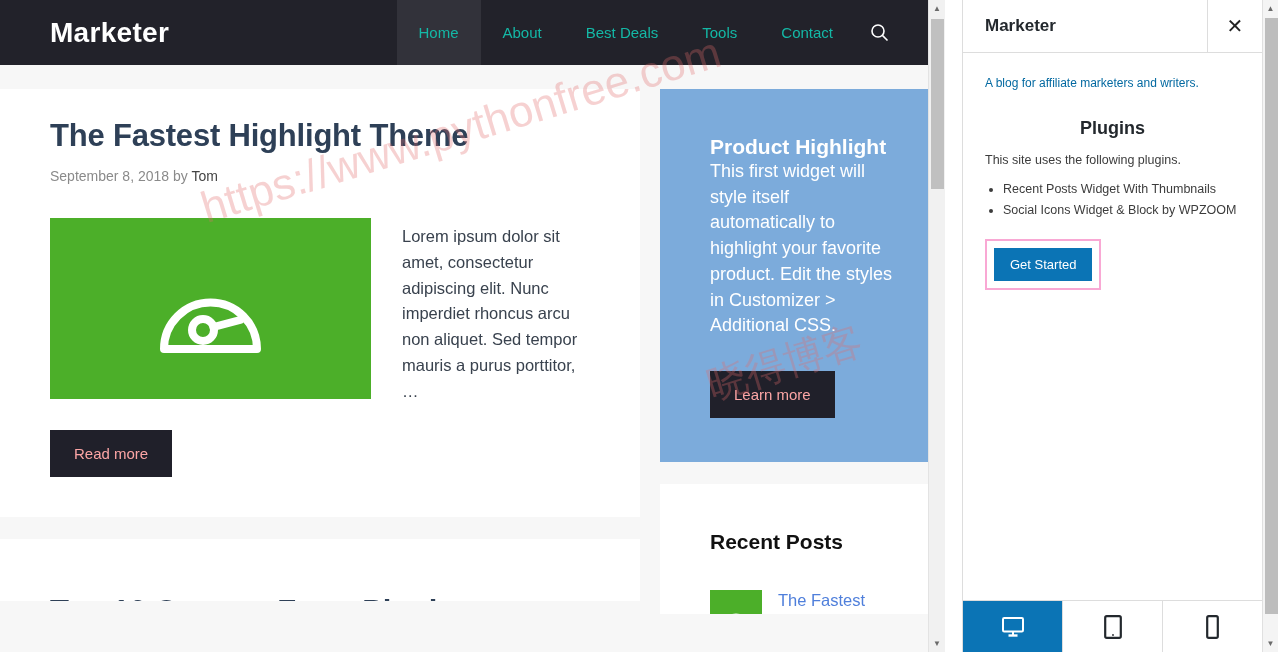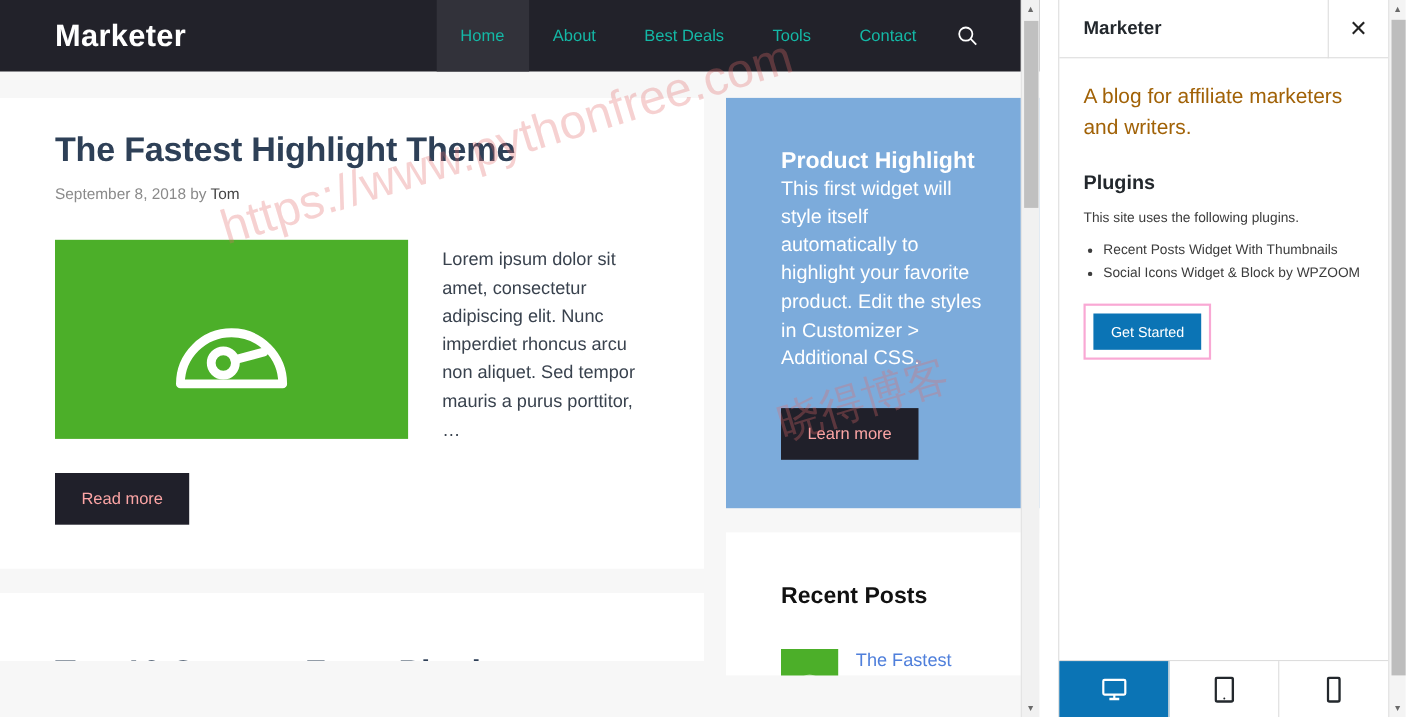--- a/index.html
+++ b/index.html
@@ -153,23 +153,23 @@
     flex: 1; padding-left: 22px;
     font-size: 17px; font-weight: bold; color: #23282d;
   }
   .panel-close {
     width: 55px; height: 53px;
     display: flex; align-items: center; justify-content: center;
     border-left: 1px solid #dddddd; cursor: pointer;
     font-size: 20px; color: #222;
   }
   .panel-body { flex: 1; padding: 22px 22px 0 22px; overflow: hidden; }
-  .panel-desc { font-size: 19px; color: #a16207; line-height: 1.45; }
+  .panel-desc { font-size: 12px; color: #0369a1; line-height: 1.45; }
   .panel-h2 {
-    margin-top: 26px; font-size: 18px; font-weight: bold; color: #23282d;
+    margin-top: 26px; font-size: 18px; font-weight: bold; color: #23282d; text-align: center;
   }
   .panel-sub { margin-top: 14px; font-size: 12.5px; color: #3c3c3c; }
   .plugin-list { margin: 12px 0 0 18px; }
   .plugin-list li { font-size: 12.5px; color: #3c3c3c; line-height: 1.65; }
 
   .cta-wrap {
     display: inline-block; margin-top: 18px;
     border: 2px solid #f9a8d4; padding: 7px;
   }
   .btn-primary {

